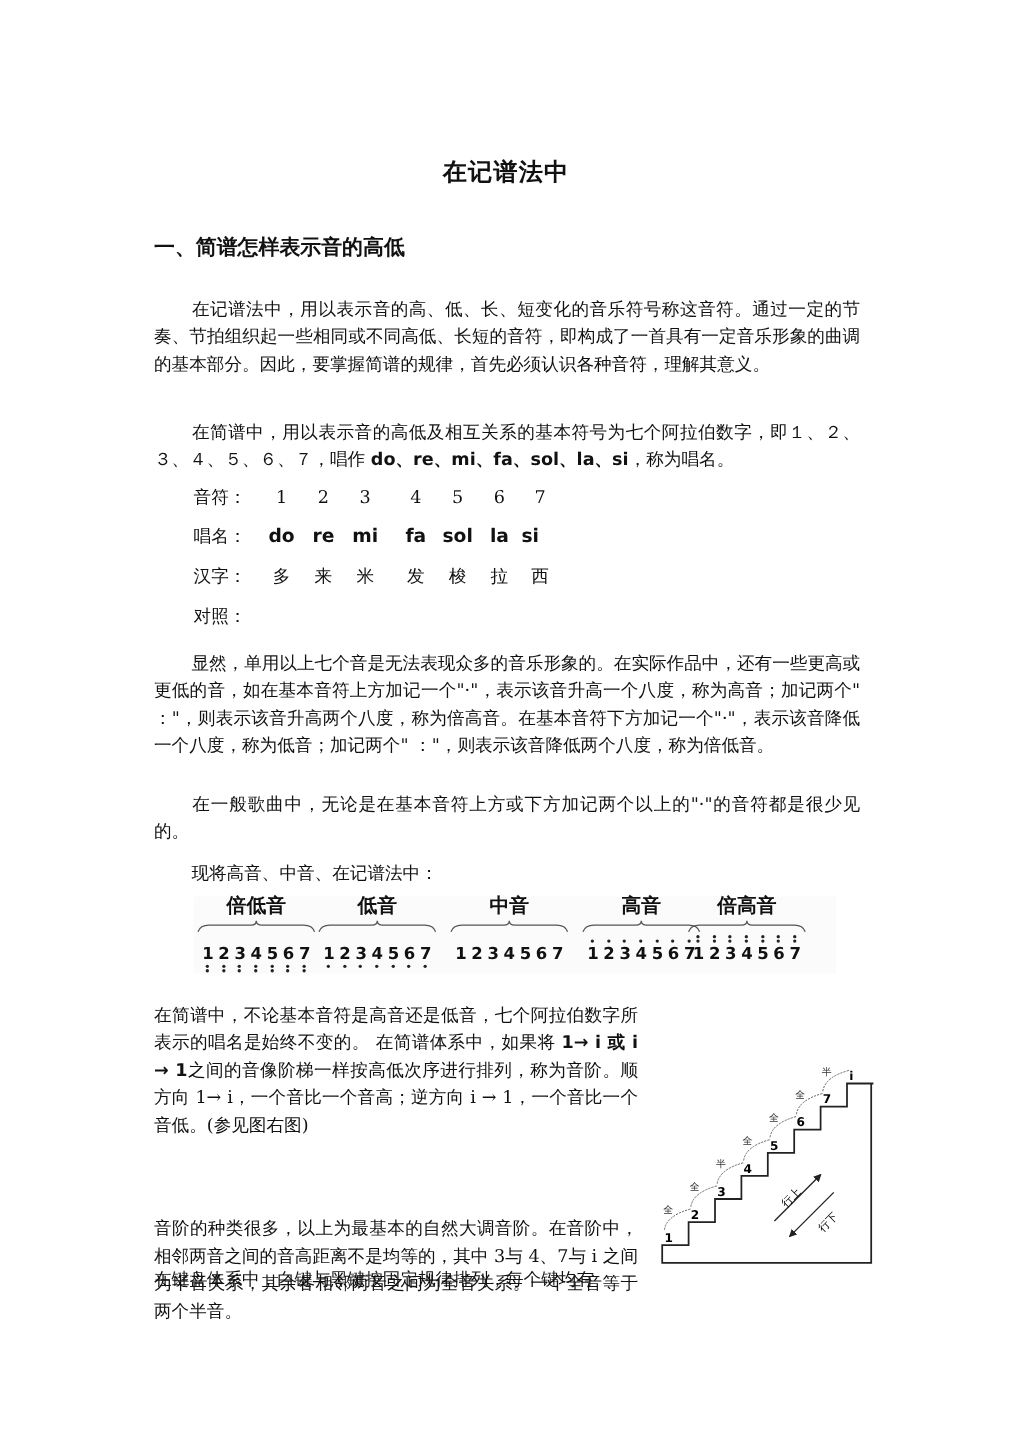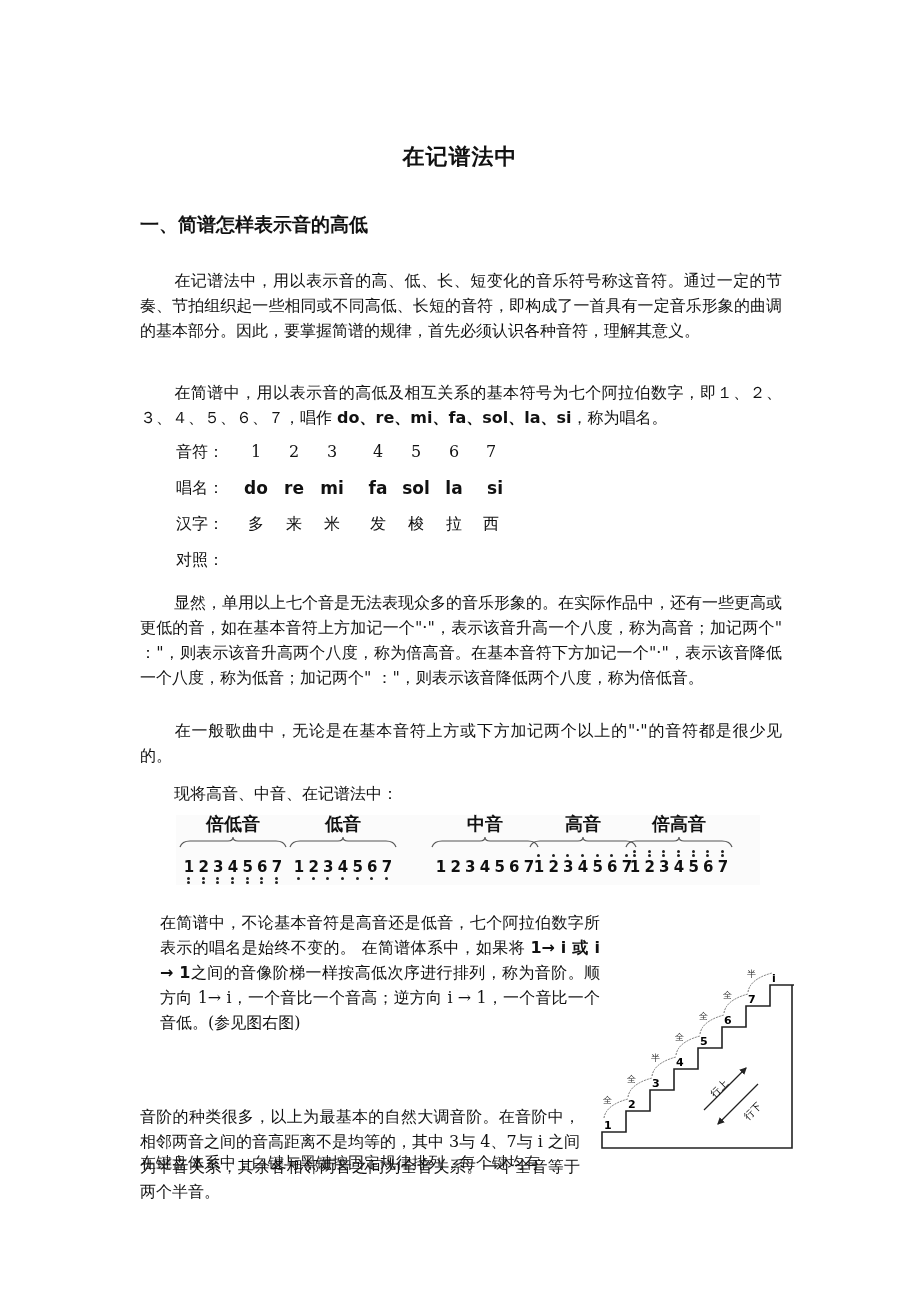--- a/index.html
+++ b/index.html
@@ -49,21 +49,21 @@
       <span class="cell" style="left: 295px;">7</span>
     </div>
     <div class="abs row" style="top: 478px;">
       <span class="lbl">唱名：</span>
       <span class="cell sans" style="font-size: 17px; left: 60px;">do</span>
       <span class="cell sans" style="font-size: 17px; left: 98px;">re</span>
       <span class="cell sans" style="font-size: 17px; left: 136px;">mi</span>
       <span class="cell sans" style="font-size: 17px; left: 182px;">fa</span>
       <span class="cell sans" style="font-size: 17px; left: 220px;">sol</span>
       <span class="cell sans" style="font-size: 17px; left: 258px;">la</span>
-      <span class="cell sans" style="font-size: 17px; left: 299px;">si</span>
+      <span class="cell sans" style="font-size: 17px; left: 286px;">si</span>
     </div>
     <div class="abs row" style="top: 514px;">
       <span class="lbl">汉字：</span>
       <span class="cell" style="left: 60px;">多</span>
       <span class="cell" style="left: 98px;">来</span>
       <span class="cell" style="left: 136px;">米</span>
       <span class="cell" style="left: 182px;">发</span>
       <span class="cell" style="left: 220px;">梭</span>
       <span class="cell" style="left: 258px;">拉</span>
       <span class="cell" style="left: 295px;">西</span>
@@ -95,21 +95,21 @@
         <path d="M2 11 Q4 5 12 5 L50 5 Q55 5 55 1 Q55 5 60 5 L98 5 Q106 5 108 11" fill="none" stroke="#555" stroke-width="1.2"></path>
       </svg><div class="notes">
         <span class="note">1<span class="dot" style="top: 19px;"></span></span>
         <span class="note">2<span class="dot" style="top: 19px;"></span></span>
         <span class="note">3<span class="dot" style="top: 19px;"></span></span>
         <span class="note">4<span class="dot" style="top: 19px;"></span></span>
         <span class="note">5<span class="dot" style="top: 19px;"></span></span>
         <span class="note">6<span class="dot" style="top: 19px;"></span></span>
         <span class="note">7<span class="dot" style="top: 19px;"></span></span>
       </div></div>
-    <div class="grp" style="left: 232px; margin-left: 22px;"><div class="gname">中音</div><svg width="110" height="12" class="brace">
+    <div class="grp" style="left: 232px;"><div class="gname">中音</div><svg width="110" height="12" class="brace">
         <path d="M2 11 Q4 5 12 5 L50 5 Q55 5 55 1 Q55 5 60 5 L98 5 Q106 5 108 11" fill="none" stroke="#555" stroke-width="1.2"></path>
       </svg><div class="notes">
         <span class="note">1</span>
         <span class="note">2</span>
         <span class="note">3</span>
         <span class="note">4</span>
         <span class="note">5</span>
         <span class="note">6</span>
         <span class="note">7</span>
       </div></div>
@@ -130,21 +130,21 @@
         <span class="note">1<span class="dot" style="top: -4px;"></span><span class="dot" style="top: -8px;"></span></span>
         <span class="note">2<span class="dot" style="top: -4px;"></span><span class="dot" style="top: -8px;"></span></span>
         <span class="note">3<span class="dot" style="top: -4px;"></span><span class="dot" style="top: -8px;"></span></span>
         <span class="note">4<span class="dot" style="top: -4px;"></span><span class="dot" style="top: -8px;"></span></span>
         <span class="note">5<span class="dot" style="top: -4px;"></span><span class="dot" style="top: -8px;"></span></span>
         <span class="note">6<span class="dot" style="top: -4px;"></span><span class="dot" style="top: -8px;"></span></span>
         <span class="note">7<span class="dot" style="top: -4px;"></span><span class="dot" style="top: -8px;"></span></span>
       </div></div>
   </div>
 
-<div class="abs para2" style="top:910px;margin-left:20px;"><span class="ind"></span><span>在简谱中，不论基本音符是高音还是低音，七个阿拉伯数字所表示的唱名是始终不变的。 在简谱体系中，如果将 </span><span class="sans">1→ i 或 i → 1</span><span>之间的音像阶梯一样按高低次序进行排列，称为音阶。顺方向 1→ i，一个音比一个音高；逆方向 i → 1，一个音比一个音低。(参见图右图)</span></div>
+<div class="abs para2" style="top:910px;"><span class="ind"></span><span>在简谱中，不论基本音符是高音还是低音，七个阿拉伯数字所表示的唱名是始终不变的。 在简谱体系中，如果将 </span><span class="sans">1→ i 或 i → 1</span><span>之间的音像阶梯一样按高低次序进行排列，称为音阶。顺方向 1→ i，一个音比一个音高；逆方向 i → 1，一个音比一个音低。(参见图右图)</span></div>
 
 <div class="abs para2" style="top:1104px;"><span class="ind"></span><span>音阶的种类很多，以上为最基本的自然大调音阶。在音阶中，相邻两音之间的音高距离不是均等的，其中 3与 4、7与 i 之间为半音关系，其余各相邻两音之间为全音关系。一个全音等于两个半音。</span></div>
 
 <div class="abs para2" style="top:1150px;"><span class="ind"></span><span>在键盘体系中，白键与黑键按固定规律排列，每个键均有</span></div>
 
 <svg class="abs stairs" id="stairs" viewBox="0 0 200 205">
     <path d="M6 200 L6 184 L30 184 L30 163 L54 163 L54 142 L78 142 L78 121 L102 121 L102 100 L126 100 L126 79 L150 79 L150 58 L174 58 L174 37 L198 37 L196 37 L196 200 Z" fill="none" stroke="#222" stroke-width="1.6"></path>
     <text x="8" y="181" font-size="11" font-weight="bold" font-family="DejaVu Sans, sans-serif">1</text>
     <path d="M8 170 Q10 157 32 151" fill="none" stroke="#666" stroke-width="0.9" stroke-dasharray="2 1"></path>
     <text x="7" y="155" font-size="9" fill="#333">全</text>

